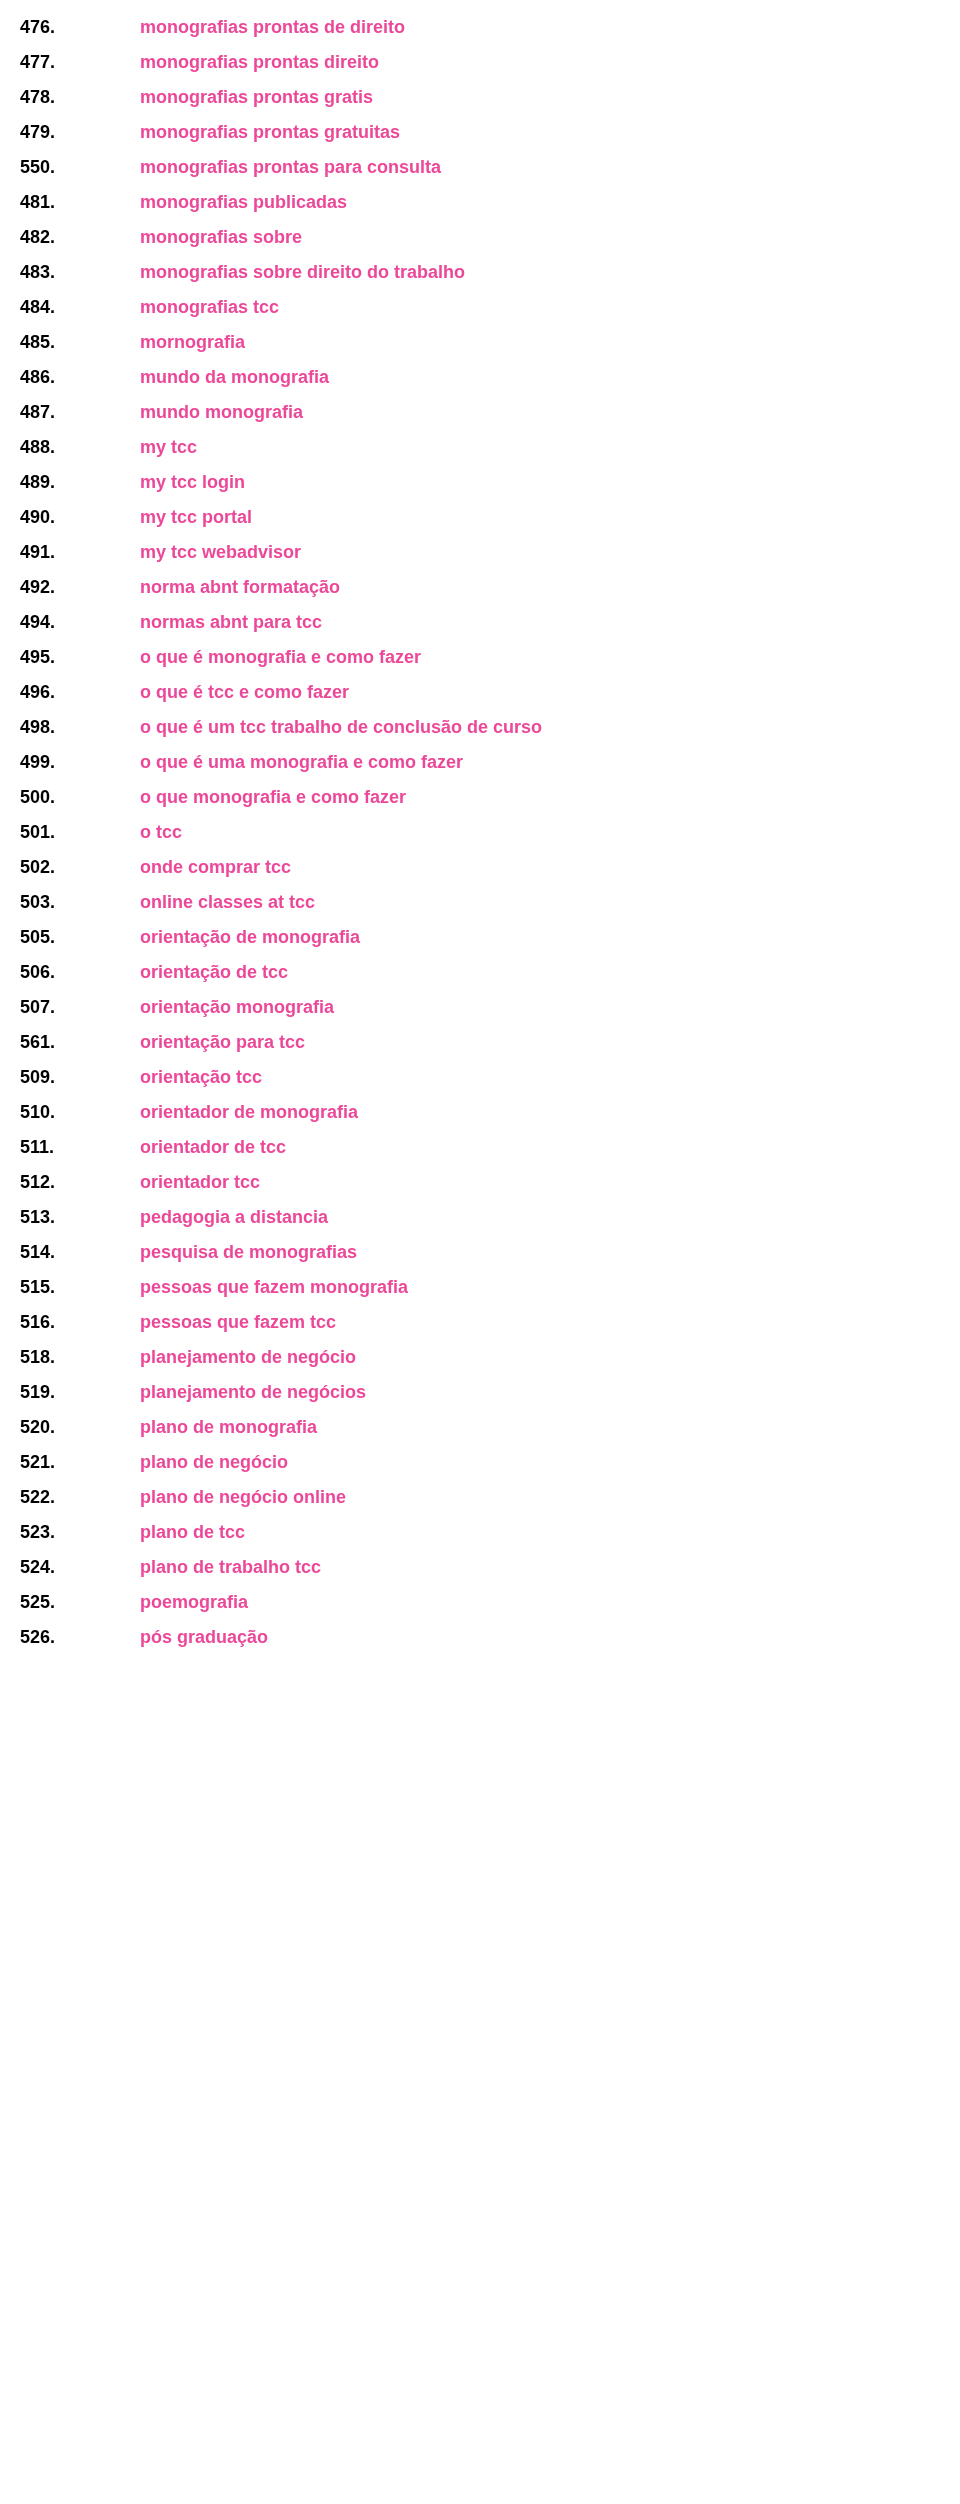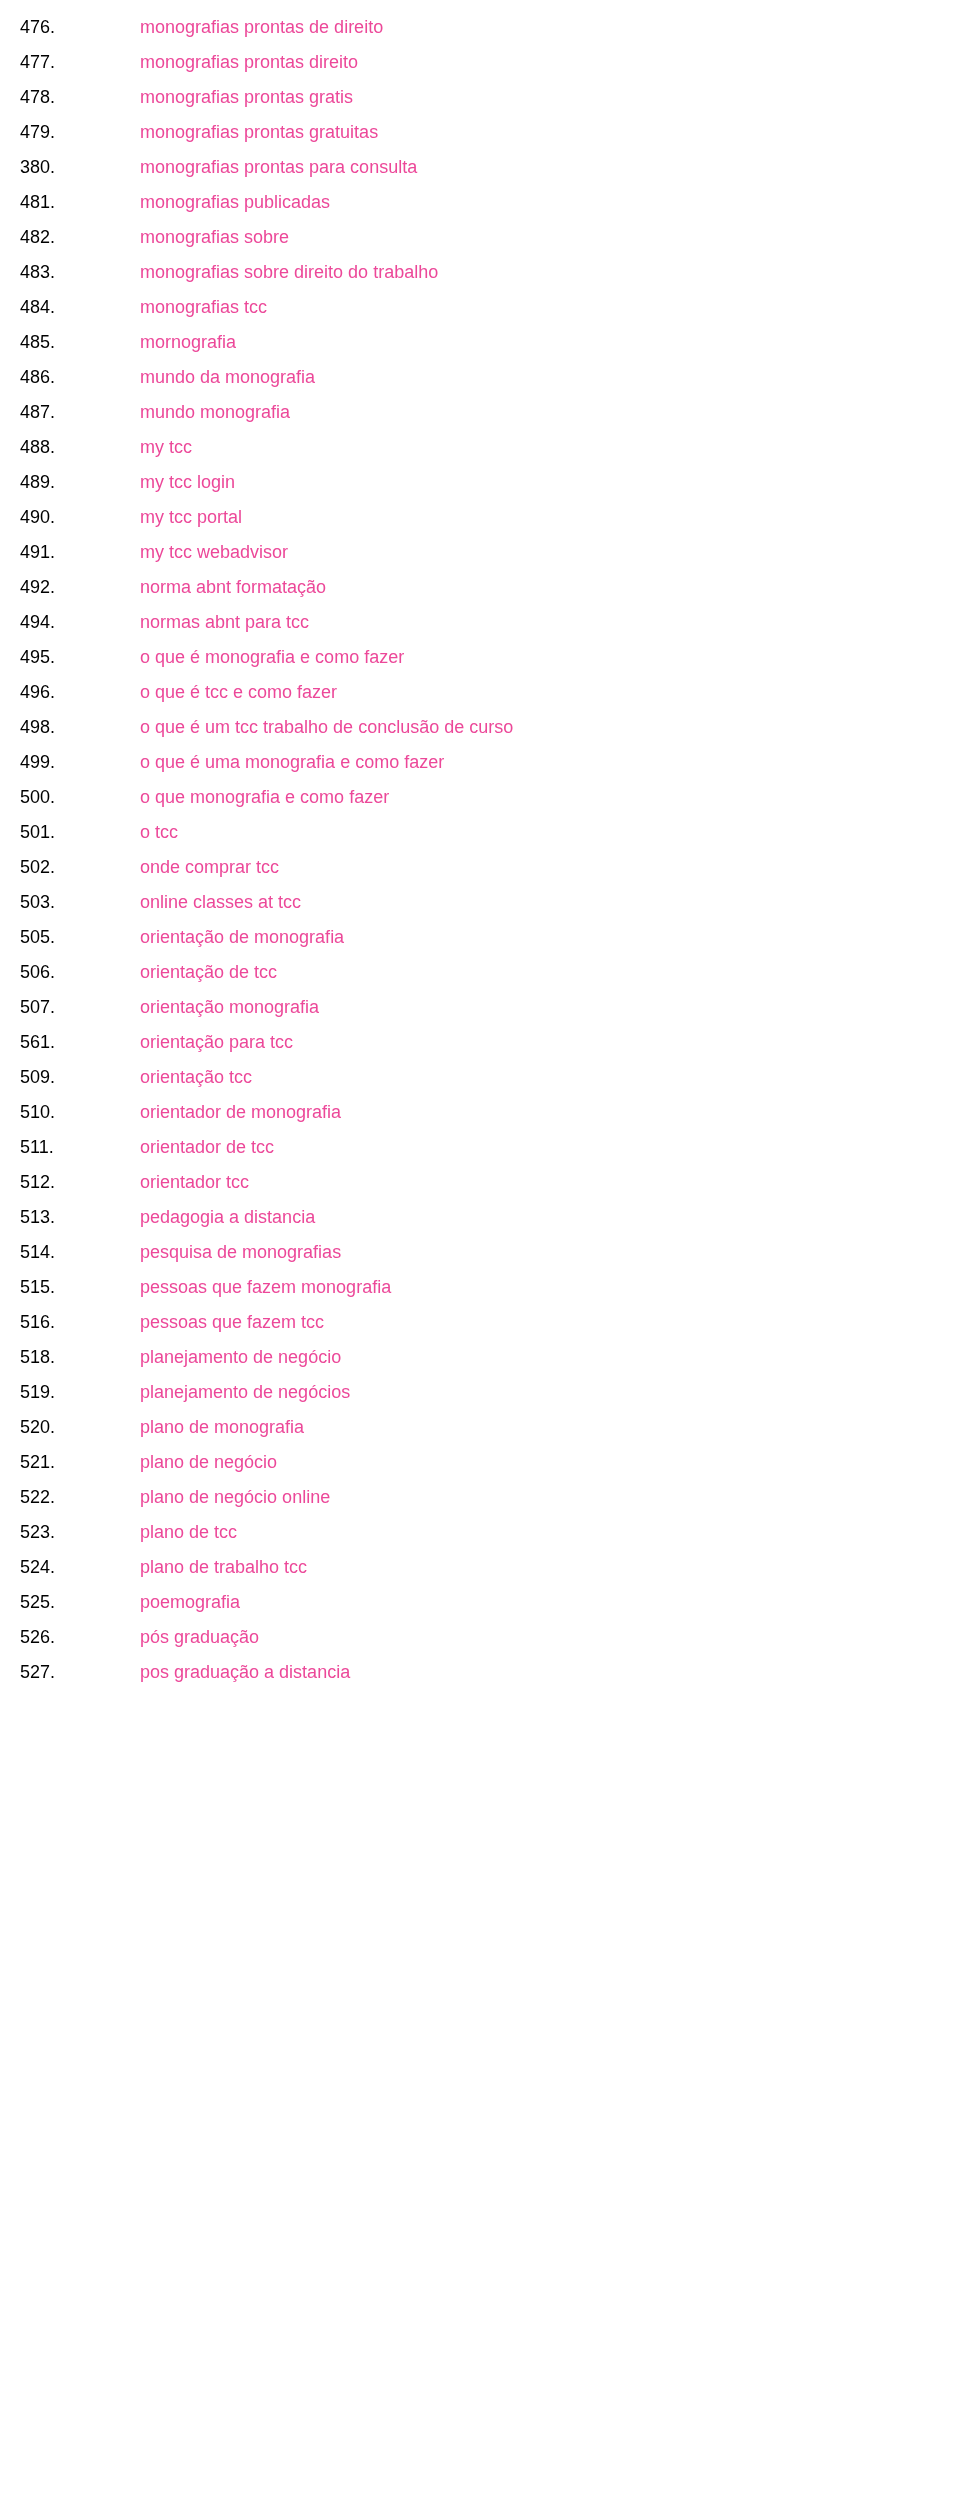--- a/index.html
+++ b/index.html
@@ -14,20 +14,21 @@
       color: #000000;
       width: 960px;
     }
     .list-container {
       padding: 10px 20px;
     }
     .list-item {
       display: flex;
       padding: 4px 0;
       line-height: 1.5;
+      font-weight: bold;
     }
     .item-number {
       min-width: 120px;
       color: #000000;
     }
     .item-text {
       color: #ec4899;
     }
   </style>
 </head>
@@ -44,21 +45,21 @@
     </div>
     <div class="list-item">
       <span class="item-number">478.</span>
       <span class="item-text">monografias prontas gratis</span>
     </div>
     <div class="list-item">
       <span class="item-number">479.</span>
       <span class="item-text">monografias prontas gratuitas</span>
     </div>
     <div class="list-item">
-      <span class="item-number">380.</span>
+      <span class="item-number">550.</span>
       <span class="item-text">monografias prontas para consulta</span>
     </div>
     <div class="list-item">
       <span class="item-number">481.</span>
       <span class="item-text">monografias publicadas</span>
     </div>
     <div class="list-item">
       <span class="item-number">482.</span>
       <span class="item-text">monografias sobre</span>
     </div>
@@ -214,18 +215,14 @@
       <span class="item-number">524.</span>
       <span class="item-text">plano de trabalho tcc</span>
     </div>
     <div class="list-item">
       <span class="item-number">525.</span>
       <span class="item-text">poemografia</span>
     </div>
     <div class="list-item">
       <span class="item-number">526.</span>
       <span class="item-text">pós graduação</span>
-    </div>
-    <div class="list-item">
-      <span class="item-number">527.</span>
-      <span class="item-text">pos graduação a distancia</span>
     </div>
   </div>
 
 </body></html>

